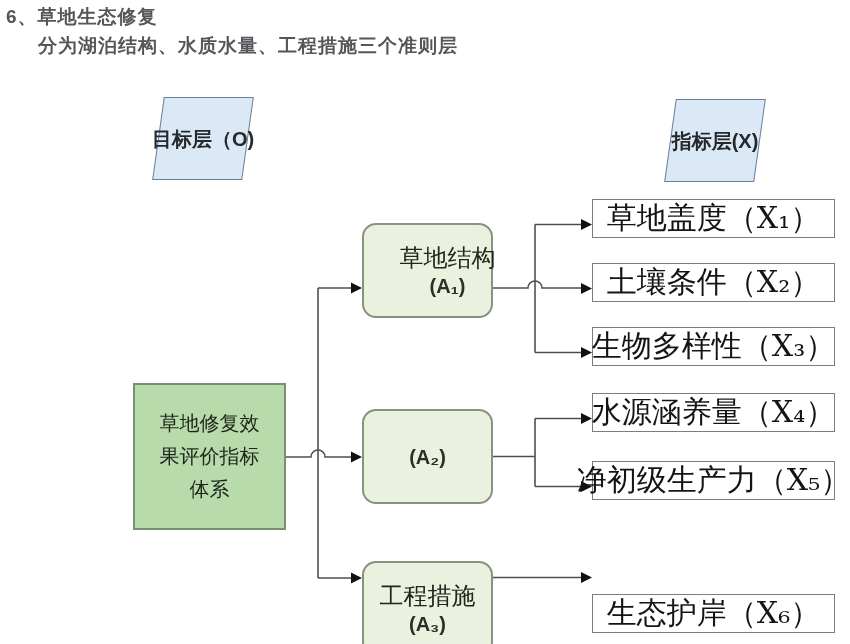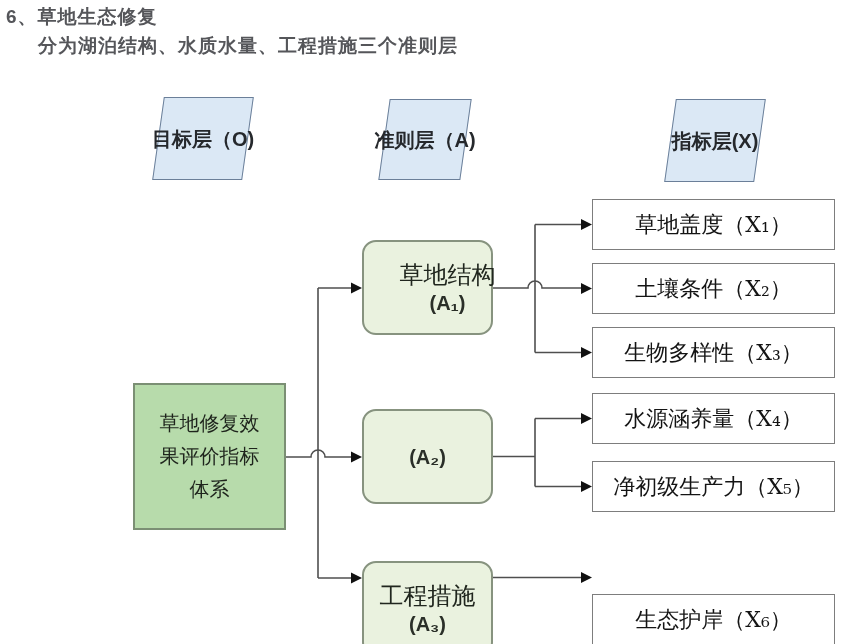--- a/index.html
+++ b/index.html
@@ -44,24 +44,24 @@
   .crit-name{
     font-family:"DejaVu Serif","Liberation Serif",serif;font-size:24px;color:#20261e;
     line-height:30px;white-space:nowrap;
   }
   .crit-code{
     font-family:"Liberation Sans",sans-serif;font-size:20px;font-weight:bold;color:#2a2f28;
     line-height:26px;white-space:nowrap;
   }
   
   .ind-box{
-    position:absolute;left:592px;width:243px;height:51px;box-sizing:border-box;
+    position:absolute;left:592px;width:243px;height:39px;box-sizing:border-box;
     background:#ffffff;border:1.6px solid #7d7d7d;
     display:flex;align-items:center;justify-content:center;
-    font-family:"DejaVu Serif","Liberation Serif",serif;font-size:22px;color:#141414;
+    font-family:"DejaVu Serif","Liberation Serif",serif;font-size:30px;color:#141414;
     white-space:nowrap;
   }
   #connector-layer{position:absolute;left:0;top:0;width:850px;height:644px;}
 </style>
 </head>
 <body>
 
 <div id="canvas">
 
   <div class="title-line">6、草地生态修复</div>
@@ -101,42 +101,35 @@
     </g>
   </svg>
 
   <div class="para" style="left:158px;top:97px;">
     <div class="para-bg"></div>
     <div class="para-text">
       <span>目标层</span>
       <span>（O)</span>
     </div>
   </div>
-  <div class="para" style="left:384px;top:99px;width:82px;height:81px;">
-    <div class="para-bg"></div>
-    <div class="para-text">
-      <span>准则层</span>
-      <span>（A)</span>
-    </div>
-  </div>
   <div class="para" style="left:670px;top:99px;">
     <div class="para-bg"></div>
     <div class="para-text">
       <span>指标层</span>
       <span>(X)</span>
     </div>
   </div>
 
   <div class="goal-box">
     <span>草地修复效</span>
     <span>果评价指标</span>
     <span>体系</span>
   </div>
 
-  <div class="crit-box" style="top:240px;padding-left:40px;">
+  <div class="crit-box" style="top:223px;padding-left:40px;">
     <div class="crit-name">草地结构</div>
     <div class="crit-code">(A₁)</div>
   </div>
   <div class="crit-box" style="top:409px;">
     <div class="crit-code">(A₂)</div>
   </div>
   <div class="crit-box" style="top:561px;">
     <div class="crit-name">工程措施</div>
     <div class="crit-code">(A₃)</div>
   </div>

